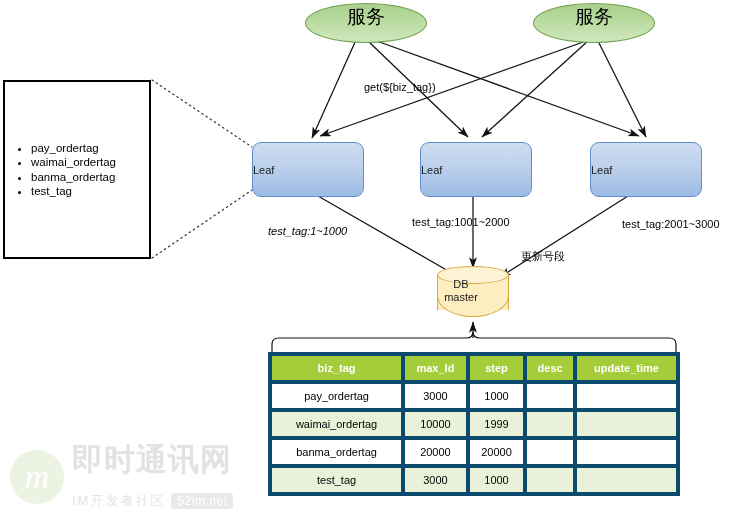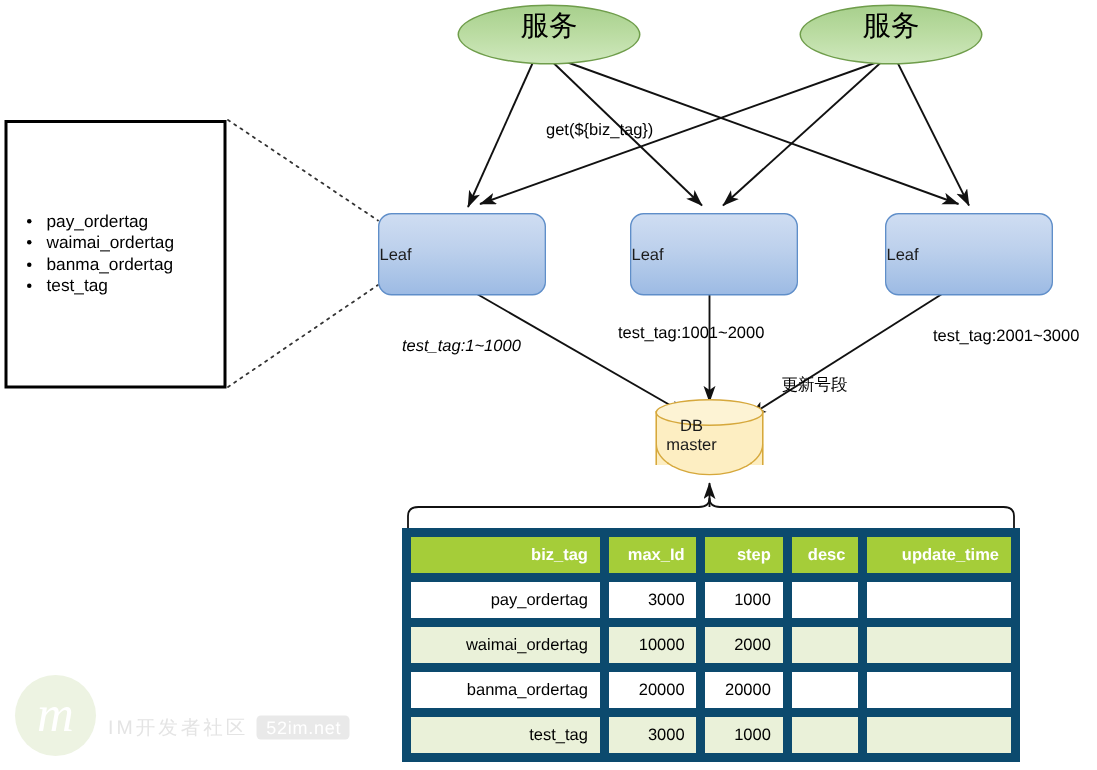--- a/index.html
+++ b/index.html
@@ -51,21 +51,21 @@
 
   
   #callout{position:absolute;left:3px;top:80px;width:148px;height:179px;
            border:2px solid #000;background:#fff;box-sizing:border-box;
            display:flex;align-items:center;}
   #callout ul{margin:0;padding-left:26px;list-style:disc;}
   #callout li{font-size:11.5px;line-height:14.5px;color:#000;}
 
   
   #tbl{position:absolute;left:268px;top:352px;width:412px;border-collapse:collapse;}
-  #tbl th,#tbl td{border:6px solid #0c4a6e;font-size:11px;text-align:right;
+  #tbl th,#tbl td{border:4px solid #0c4a6e;font-size:11px;text-align:center;
                   padding:6px 8px;height:20px;box-sizing:border-box;}
   #tbl th{background:#a5cd39;color:#ffffff;font-weight:bold;}
   #tbl tbody tr:nth-child(odd) td{background:#ffffff;}
   #tbl tbody tr:nth-child(even) td{background:#eaf1d9;}
   .c-biz{width:135px;} .c-max{width:65px;margin-top:25px;} .c-step{width:58px;}
   .c-desc{width:50px;} .c-upd{width:104px;}
 </style>
 </head>
 <body>
 
@@ -160,21 +160,21 @@
     <tr>
       <td>pay_ordertag</td>
       <td>3000</td>
       <td>1000</td>
       <td></td>
       <td></td>
     </tr>
     <tr>
       <td>waimai_ordertag</td>
       <td>10000</td>
-      <td>2000</td>
+      <td>1999</td>
       <td></td>
       <td></td>
     </tr>
     <tr>
       <td>banma_ordertag</td>
       <td>20000</td>
       <td>20000</td>
       <td></td>
       <td></td>
     </tr>
@@ -184,18 +184,19 @@
       <td>1000</td>
       <td></td>
       <td></td>
     </tr>
   </tbody>
 </table>
 
 <div id="watermark">
   <div id="wm-mark">m</div>
   <div id="wm-text">
+    <div id="wm-main">即时通讯网</div>
     <div id="wm-sub">
       <span id="wm-sub-left">IM开发者社区</span>
       <span id="wm-badge">52im.net</span>
     </div>
   </div>
 </div>
 
 </body></html>

